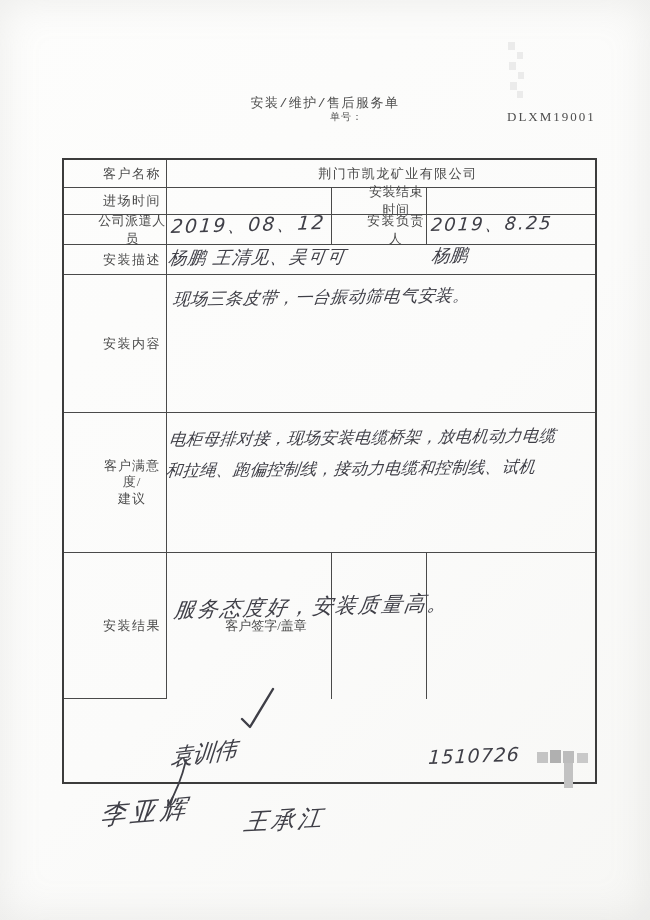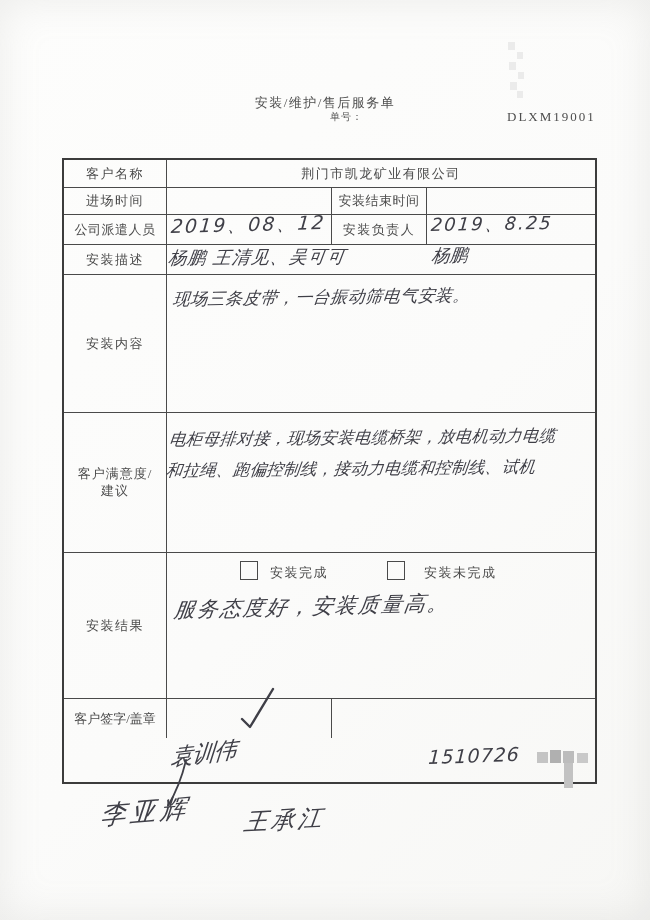--- a/index.html
+++ b/index.html
@@ -14,20 +14,21 @@
     position:absolute;inset:0;
     background:linear-gradient(135deg,#fdfdfc 0%,#fbfbfa 55%,#f7f7f5 100%);
     box-shadow:inset 0 0 40px rgba(160,160,155,0.18);
   }
   
   .title{
     position:absolute;left:0;top:94px;width:650px;
     text-align:center;
     font-size:13px;letter-spacing:1.5px;
     color:#4e4e4e;
+    font-family:Liberation Mono, monospace;
   }
   .orderno-label{
     position:absolute;left:330px;top:110px;
     font-size:10px;letter-spacing:1px;color:#525252;
   }
   .orderno-value{
     position:absolute;left:507px;top:109px;
     font-size:13px;letter-spacing:2px;color:#4d4d4d;
   }
   
@@ -42,20 +43,21 @@
     border:2px solid #3c3c3c;
     background:transparent;
   }
   .cell{
     border-right:1.5px solid #4a4a4a;
     border-bottom:1.5px solid #4a4a4a;
     box-sizing:border-box;
     display:flex;align-items:center;justify-content:center;
     font-size:13px;letter-spacing:1.5px;color:#4b4b4b;
     text-align:center;
+    padding-left:34px;
   }
   .cell.no-r{border-right:none;}
   .cell.no-b{border-bottom:none;}
   .cell.span3{grid-column:2 / 5;}
   .cell.label2l{flex-direction:column;line-height:1.25;letter-spacing:1px;}
   .cell.vtop{align-items:flex-start;justify-content:flex-start;}
   
   .hw{
     position:absolute;
     font-family:"DejaVu Sans", sans-serif;
@@ -135,28 +137,20 @@
     <div class="cell">安装内容</div>
     <div class="cell span3 no-r vtop"></div>
 
     <div class="cell label2l">
       <span>客户满意度/</span>
       <span>建议</span>
     </div>
     <div class="cell span3 no-r vtop"></div>
 
     <div class="cell">安装结果</div>
-    <div class="cell span3 no-r">
-      <div class="checkrow">
-        <div class="cbox c1"></div>
-        <div class="clabel l1">安装完成</div>
-        <div class="cbox c2"></div>
-        <div class="clabel l2">安装未完成</div>
-      </div>
-    </div>
 
     <div class="cell no-b" style="letter-spacing:0;">客户签字/盖章</div>
     <div class="cell no-b"></div>
     <div class="cell no-r no-b"></div>
   </div>
 
   <div class="hw hw-date1">2019、08、12</div>
   <div class="hw hw-date2">2019、8.25</div>
   <div class="hw hw-staff">杨鹏 王清见、吴可可</div>
   <div class="hw hw-leader">杨鹏</div>

